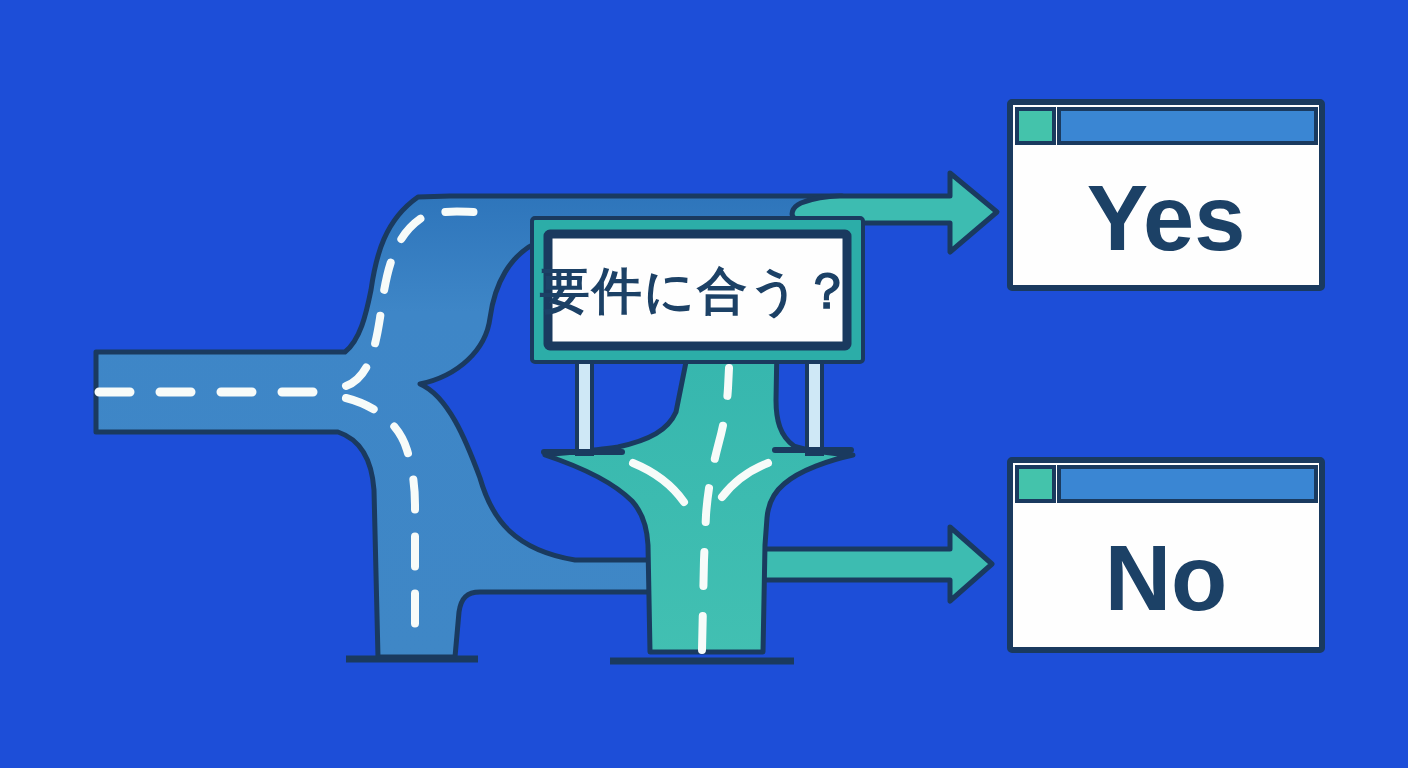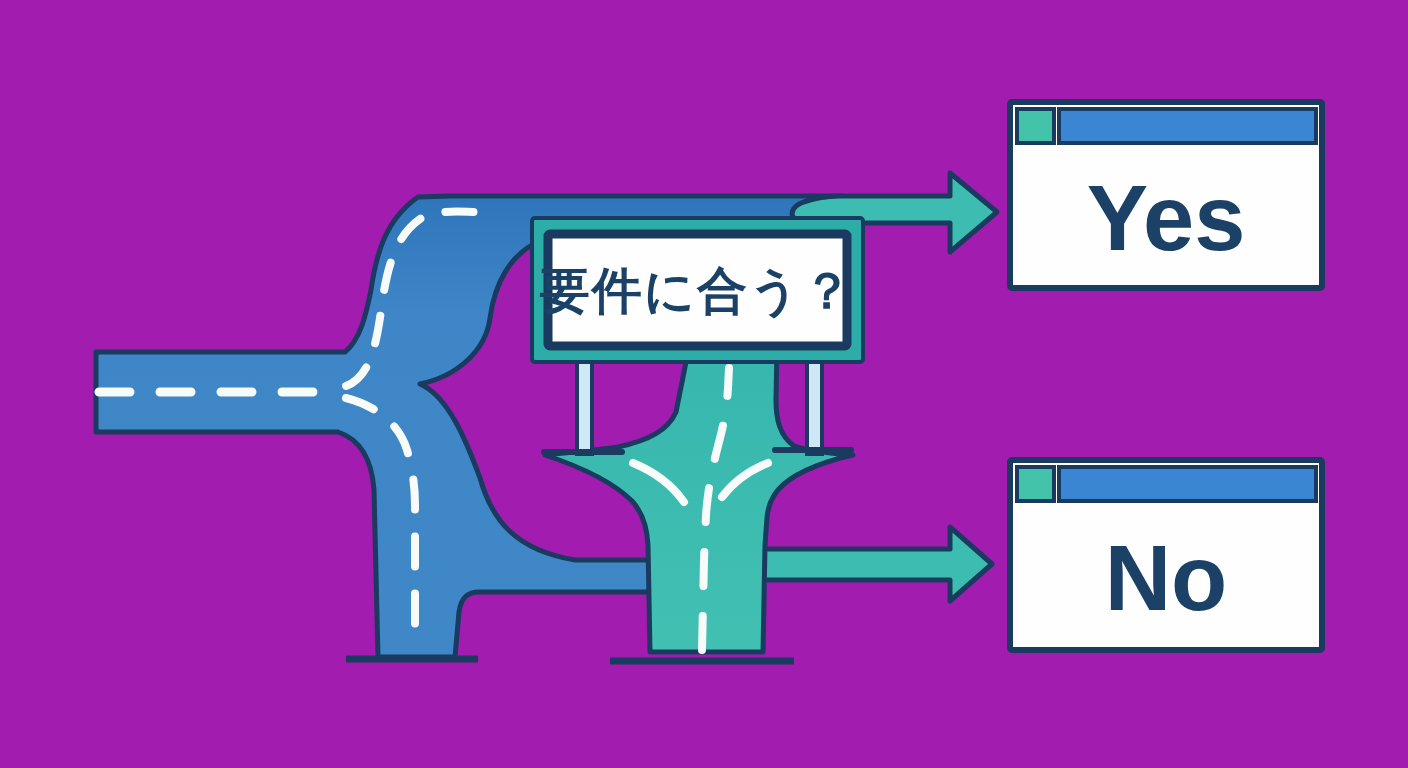--- a/index.html
+++ b/index.html
@@ -6,21 +6,21 @@
     margin: 0;
     padding: 0;
     background: #fcfbf7;
     font-family: "Liberation Sans", sans-serif;
   }
   #stage {
     position: relative;
     width: 1408px;
     height: 768px;
     overflow: hidden;
-    background: #a21caf;
+    background: #1d4ed8;
   }
   #stage svg {
     position: absolute;
     inset: 0;
     display: block;
   }
   .road-outline {
     stroke: #1a3a5f;
     stroke-width: 5;
     stroke-linejoin: round;

